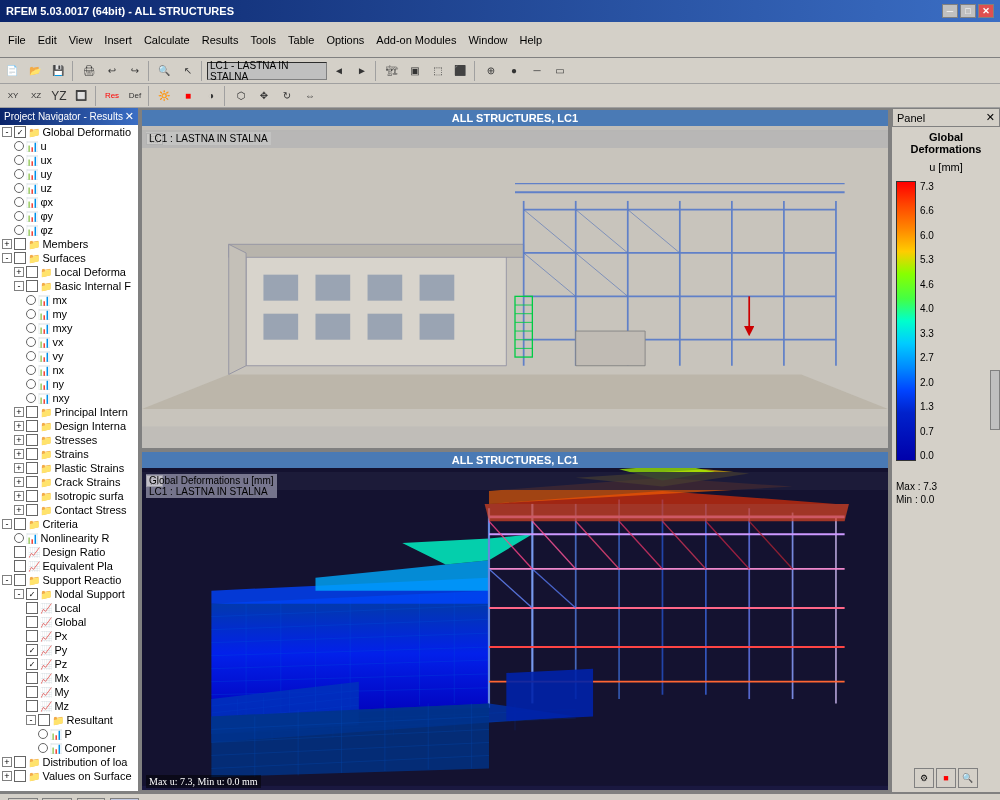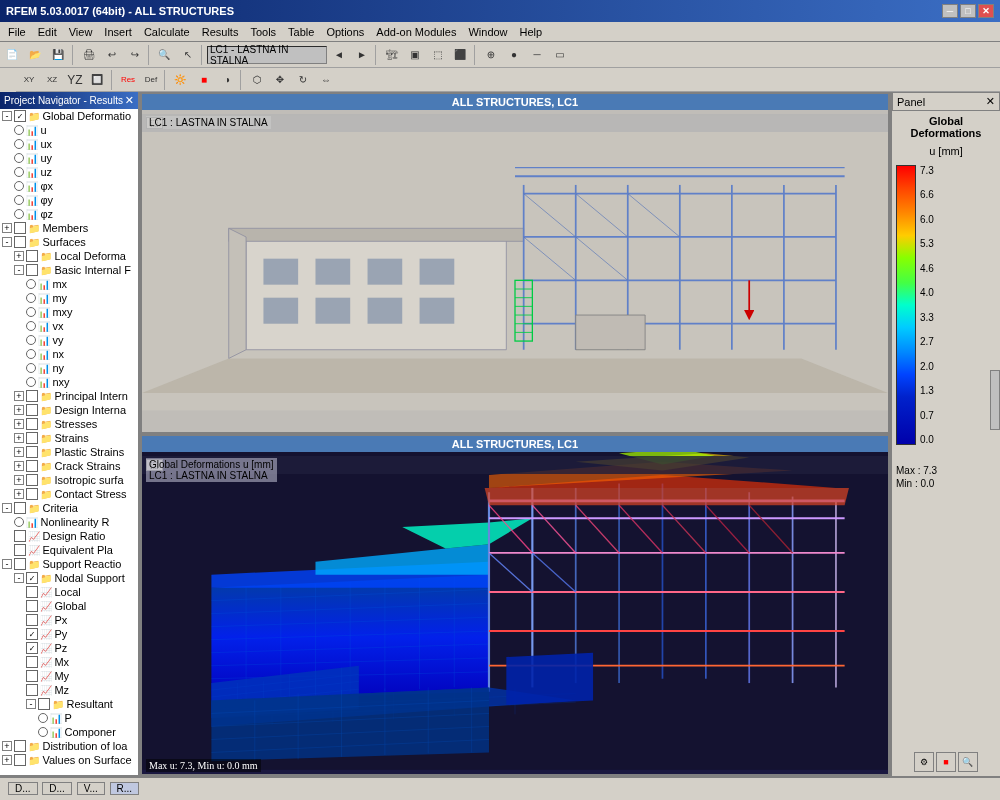--- a/index.html
+++ b/index.html
@@ -22,21 +22,21 @@
       width: 16px; height: 14px;
       background: #c0c0c0;
       border: 1px solid #808080;
       font-size: 9px;
       display: flex; align-items: center; justify-content: center;
       cursor: pointer;
     }
 
     
     #menubar {
-      height: 20px;
+      height: 36px;
       background: #d4d0c8;
       display: flex;
       align-items: center;
       border-bottom: 1px solid #808080;
       padding: 0 2px;
     }
     .menu-item {
       padding: 1px 6px;
       font-size: 11px;
       cursor: pointer;
@@ -361,21 +361,21 @@
   <div class="tb-icon">🏗</div>
   <div class="tb-icon">▣</div>
   <div class="tb-icon">⬚</div>
   <div class="tb-icon">⬛</div>
   <div class="tb-sep"></div>
   <div class="tb-icon">⊕</div>
   <div class="tb-icon">●</div>
   <div class="tb-icon">─</div>
   <div class="tb-icon">▭</div>
 </div>
-<div class="toolbar" style="height:24px;margin-left:16px;">
+<div class="toolbar" style="height:24px;">
   <div class="tb-icon" style="font-size:8px;">XY</div>
   <div class="tb-icon" style="font-size:8px;">XZ</div>
   <div class="tb-icon" style="font-size:12px;">YZ</div>
   <div class="tb-icon">🔲</div>
   <div class="tb-sep"></div>
   <div class="tb-icon" style="font-size:8px; color:red;">Res</div>
   <div class="tb-icon" style="font-size:8px;">Def</div>
   <div class="tb-sep"></div>
   <div class="tb-icon">🔆</div>
   <div class="tb-icon" style="color:red;">■</div>

